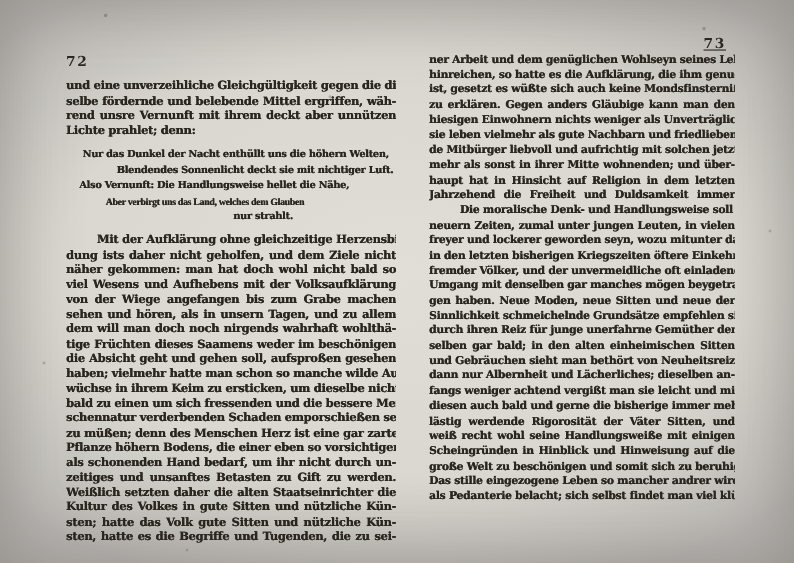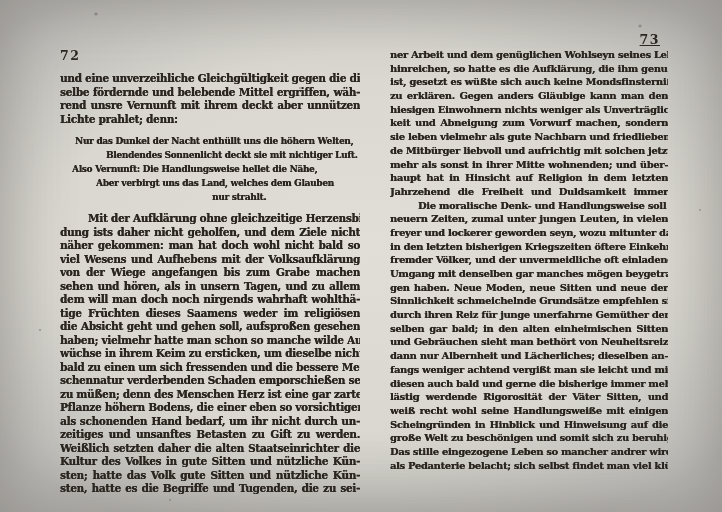--- a/index.html
+++ b/index.html
@@ -68,32 +68,32 @@
         <div class="block para">
           <div class="line">und eine unverzeihliche Gleichgültigkeit gegen die die</div>
           <div class="line">selbe fördernde und belebende Mittel ergriffen, wäh-</div>
           <div class="line">rend unsre Vernunft mit ihrem deckt aber unnützen</div>
           <div class="line short">Lichte prahlet;   denn:</div>
         </div>
         <div class="block verse">
           <div class="line" style="padding-left: 15px;">Nur das Dunkel der Nacht enthüllt uns die höhern Welten,</div>
           <div class="line" style="padding-left: 46px;">Blendendes Sonnenlicht deckt sie mit nichtiger Luft.</div>
           <div class="line" style="padding-left: 12px;">Also Vernunft:  Die Handlungsweise hellet die Nähe,</div>
-          <div class="line" style="padding-left: 36px;">Aber verbirgt uns das Land, welches dem Glauben</div>
+          <div class="line" style="padding-left: 36px; font-family: Liberation Serif, serif;">Aber verbirgt uns das Land, welches dem Glauben</div>
           <div class="line" style="padding-left: 152px;">nur strahlt.</div>
         </div>
         <div class="block para">
           <div class="line first">Mit der Aufklärung ohne gleichzeitige Herzensbil-</div>
           <div class="line">dung ists daher nicht geholfen, und dem Ziele nicht</div>
           <div class="line">näher gekommen:  man hat doch wohl nicht bald so</div>
           <div class="line">viel Wesens und Aufhebens mit der Volksaufklärung</div>
           <div class="line">von der Wiege angefangen bis zum Grabe machen</div>
           <div class="line">sehen und hören, als in unsern Tagen, und zu allem</div>
           <div class="line">dem will man doch noch nirgends wahrhaft wohlthä-</div>
-          <div class="line">tige Früchten dieses Saamens weder im religiösen</div>
+          <div class="line">tige Früchten dieses Saamens weder im beschönigen</div>
           <div class="line">die Absicht geht und gehen soll,  aufsproßen gesehen</div>
           <div class="line">haben; vielmehr hatte man schon so manche wilde Aus-</div>
           <div class="line">wüchse in ihrem Keim zu ersticken, um dieselbe nicht</div>
           <div class="line">bald zu einen um sich fressenden und die bessere Men-</div>
           <div class="line">schennatur verderbenden Schaden emporschießen sehen</div>
           <div class="line">zu müßen; denn des Menschen Herz ist eine gar zarte</div>
           <div class="line">Pflanze höhern Bodens, die einer eben so vorsichtigen</div>
           <div class="line">als schonenden Hand bedarf, um ihr nicht durch un-</div>
           <div class="line">zeitiges und unsanftes Betasten zu Gift zu werden.</div>
           <div class="line">Weißlich setzten daher die alten Staatseinrichter die</div>
@@ -105,21 +105,20 @@
   </div>
   <div class="page page-right">
     <div class="pagenum right">73</div>
     <div class="body">
         <div class="block para">
           <div class="line">ner Arbeit und dem genüglichen Wohlseyn seines Lebens</div>
           <div class="line">hinreichen, so hatte es die Aufklärung, die ihm genug</div>
           <div class="line">ist,  gesetzt es wüßte sich auch keine Mondsfinsterniß</div>
           <div class="line">zu erklären.  Gegen anders Gläubige kann man den</div>
           <div class="line">hiesigen Einwohnern nichts weniger als Unverträglich-</div>
-          <div class="line">keit und Abneigung zum Vorwurf machen,  sondern</div>
           <div class="line">sie leben vielmehr als gute Nachbarn und friedlieben-</div>
           <div class="line">de Mitbürger liebvoll und aufrichtig mit solchen jetzt</div>
           <div class="line">mehr als sonst in ihrer Mitte wohnenden; und über-</div>
           <div class="line">haupt hat in Hinsicht auf Religion in dem letzten</div>
           <div class="line">Jahrzehend die Freiheit und Duldsamkeit immer</div>
         </div>
         <div class="block para">
           <div class="line first">Die moralische Denk- und Handlungsweise soll in</div>
           <div class="line">neuern Zeiten, zumal unter jungen Leuten, in vielen</div>
           <div class="line">freyer und lockerer geworden seyn, wozu mitunter das</div>

